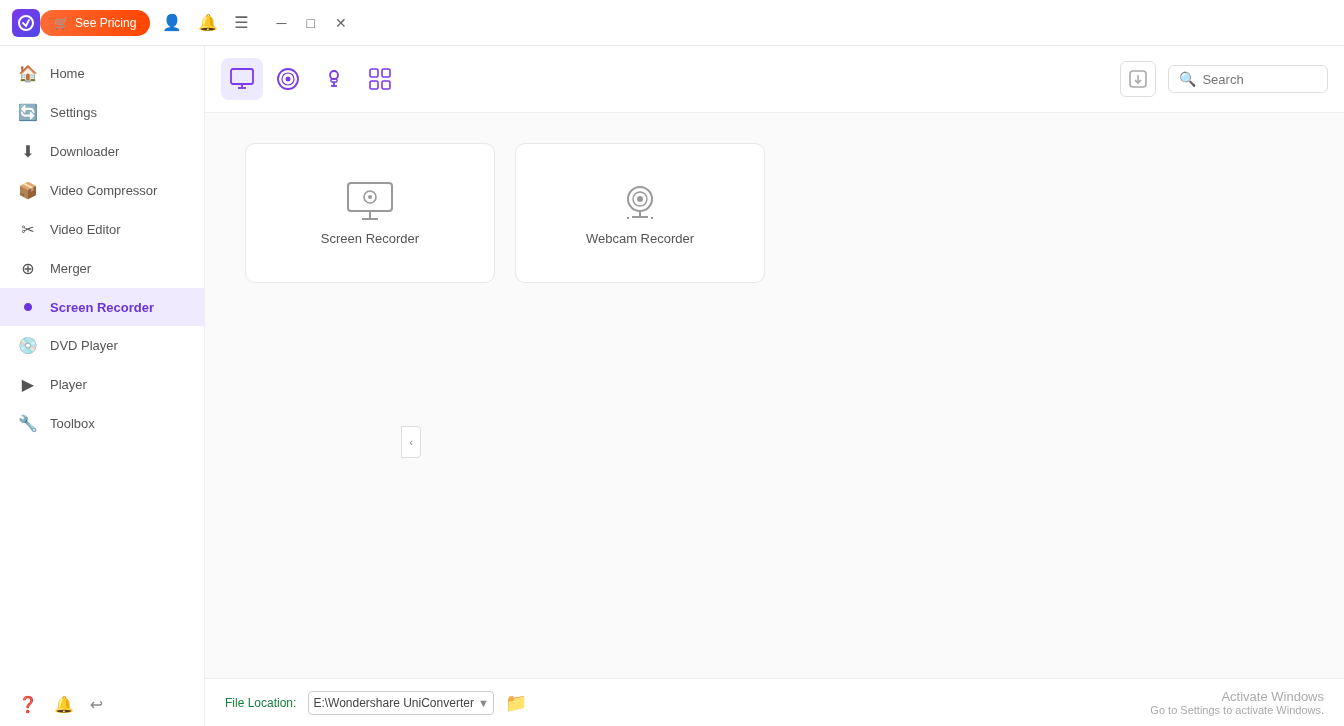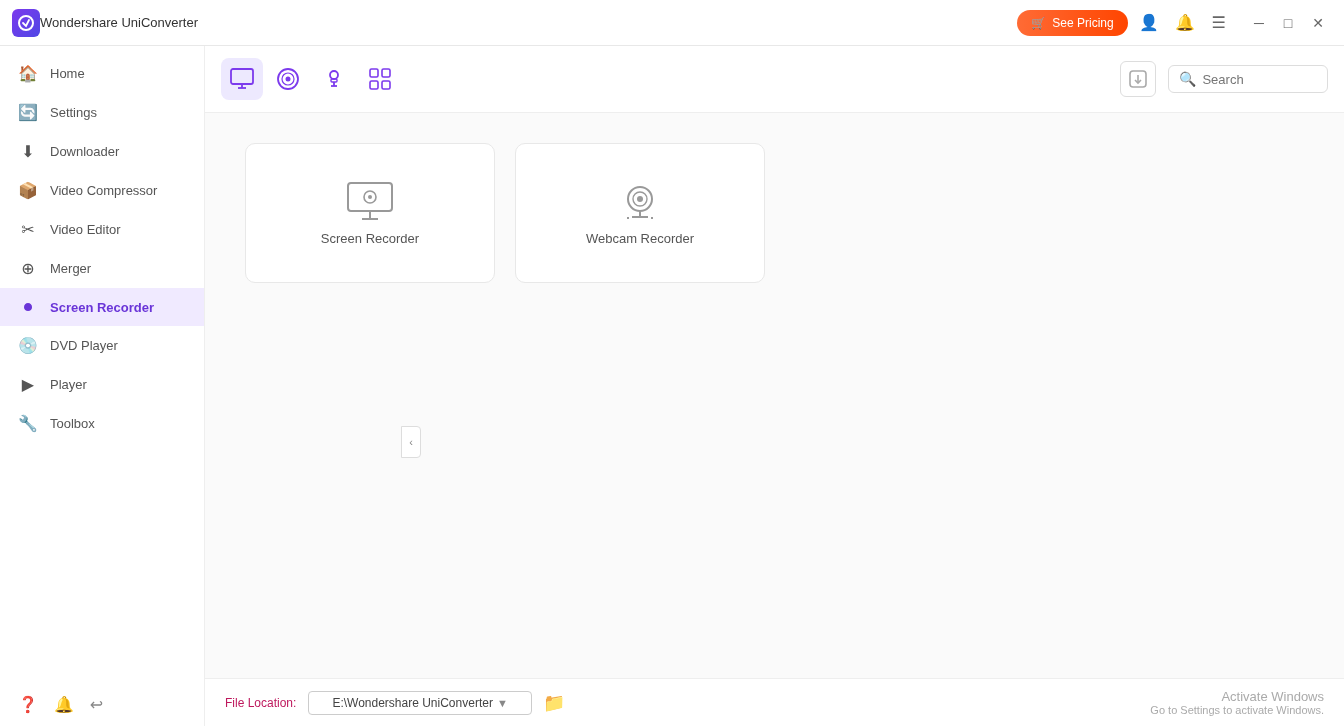--- a/index.html
+++ b/index.html
@@ -89,23 +89,23 @@
       align-items: center; justify-content: center; cursor: pointer;
       transition: box-shadow 0.15s, border-color 0.15s; gap: 10px;
     }
     .card-label { font-size: 13px; color: #555; }
 
     
     .bottom-bar {
       background: #fff; border-top: 1px solid #eee; padding: 10px 20px;
       display: flex; align-items: center; gap: 12px;
     }
-    .file-location-label { font-size: 12px; color: #be185d; }
+    .file-location-label { font-size: 12px; color: #15803d; }
     .file-location-select {
-      border: 1px solid #ccc; border-radius: 4px; padding: 4px 23px;
+      border: 1px solid #ccc; border-radius: 4px; padding: 4px 4px;
       font-size: 12px; color: #444; background: #fff; cursor: pointer;
       display: flex; align-items: center; gap: 4px;
     }
     .folder-btn { font-size: 18px; color: #888; cursor: pointer; }
     .activate-windows {
       margin-left: auto; text-align: right; color: #aaa; font-size: 12px;
     }
 
     
     .logo-shape {
@@ -118,21 +118,20 @@
 </head>
 <body>
 
 <div class="title-bar">
   <div class="logo-shape">
     <svg width="18" height="18" viewBox="0 0 18 18" fill="none">
       <circle cx="9" cy="9" r="7" stroke="#fff" stroke-width="2" fill="none"></circle>
       <path d="M6 9 L9 12 L12 6" stroke="#fff" stroke-width="1.8" fill="none" stroke-linecap="round"></path>
     </svg>
   </div>
-  <span class="title-bar-title">Wondershare UniConverter</span>
   <div class="title-bar-controls">
     <button class="see-pricing-btn">
       <span>🛒</span>
       <span>See Pricing</span>
     </button>
     <span class="title-icon">👤</span>
     <span class="title-icon">🔔</span>
     <span class="title-icon">☰</span>
     <div class="window-controls">
       <button class="win-btn">─</button>

